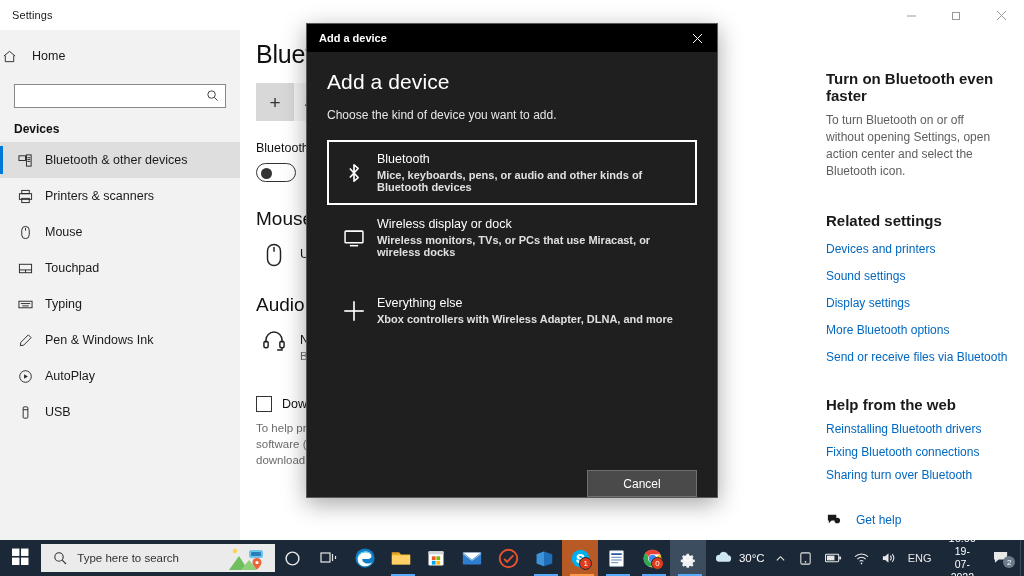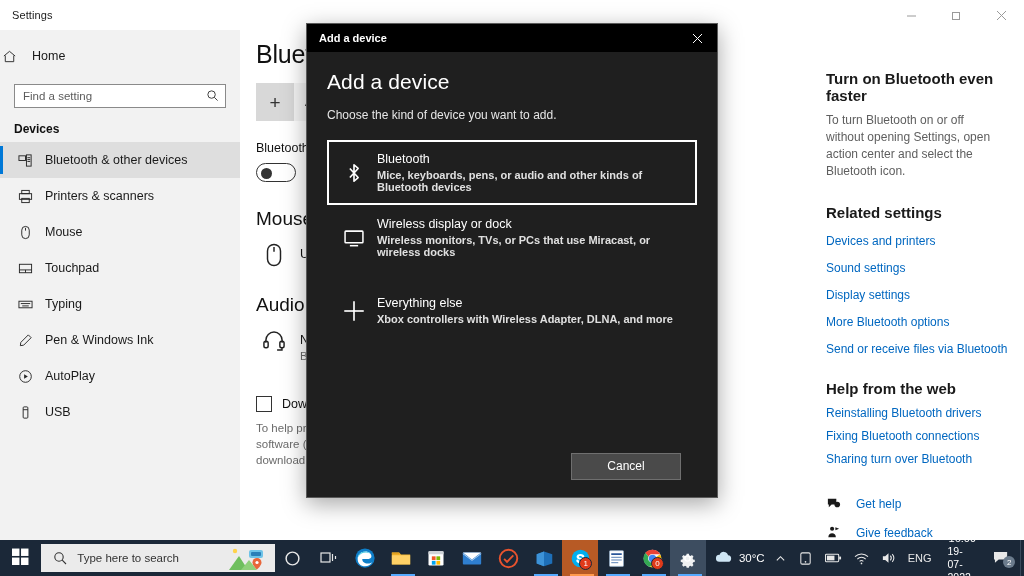--- a/index.html
+++ b/index.html
@@ -174,21 +174,21 @@
     padding: 40px 0 0 16px;
   }
   .right h3 {
     font-size: 15px; font-weight: bold; color: #1a1a1a;
     margin-bottom: 8px;
   }
   .right p {
     font-size: 12px; color: #5e5e5e; line-height: 17px;
     width: 176px;
   }
-  .right .blk { margin-top: 24px; }
+  .right .blk { margin-top: 32px; }
   .right .lnk {
     display: block; font-size: 12px; color: #0067c0;
     margin-top: 13px; text-decoration: none; cursor: pointer;
   }
   .right .lnk.tight { margin-top: 9px; }
   .right .footlink {
     display: flex; align-items: center; margin-top: 14px;
   }
   .right .footlink .ico { width: 22px; color: #1a1a1a; display:flex; }
   .right .footlink .txt { font-size: 12px; color: #0067c0; margin-left: 8px; }
@@ -235,22 +235,22 @@
   .opt-ico {
     width: 34px; flex-shrink: 0;
     display: flex; align-items: center; justify-content: center;
     color: #ffffff;
   }
   .opt-txt { margin-left: 6px; }
   .opt-title { font-size: 12.5px; color: #ffffff; }
   .opt-desc { font-size: 11px; color: #e0e0e0; font-weight: bold; margin-top: 3px; }
 
   .modal-footer {
-    height: 62px; display: flex; align-items: center;
-    justify-content: flex-end; padding-right: 36px;
+    height: 62px; display: flex; align-items: flex-end;
+    justify-content: flex-end; padding-right: 20px;
     flex-shrink: 0;
   }
   .btn-cancel {
     width: 110px; height: 27px;
     background: #4a4a4a; border: 1px solid #6f6f6f;
     color: #ffffff; font-size: 12px;
     font-family: "Liberation Sans", sans-serif;
     cursor: default;
   }
 
@@ -303,21 +303,21 @@
   }
   .tray-item {
     display: flex; align-items: center; justify-content: center;
     height: 36px; padding: 0 6px; color: #e8e8e8; font-size: 11px;
     cursor: default;
   }
   .tray-weather { padding: 0 4px 0 8px; }
   .tray-weather .temp { margin-left: 6px; font-size: 11.5px; color: #fff; }
   .tray-clock {
     flex-direction: column; line-height: 13px;
-    padding: 16px 10px; color: #fff; 
+    padding: 16px 10px; color: #fff; text-align: center;
   }
   .tray-clock .t { font-size: 11px; }
   .tray-clock .d { font-size: 10.5px; }
   .tray-notif { position: relative; padding: 0 10px 0 6px; }
   .notif-badge {
     position: absolute; right: 5px; bottom: 8px;
     width: 12px; height: 12px; border-radius: 50%;
     background: #6b7b8c; color: #fff; font-size: 8px;
     display: flex; align-items: center; justify-content: center;
   }
@@ -360,21 +360,20 @@
         <span class="ico">
           <svg width="15" height="15" viewBox="0 0 16 16">
             <path d="M2 7.5L8 2.5l6 5" fill="none" stroke="currentColor" stroke-width="1"></path>
             <path d="M3.5 7v6.5h9V7" fill="none" stroke="currentColor" stroke-width="1"></path>
           </svg>
         </span>
         <span class="lbl">Home</span>
       </div>
 
       <div class="search-wrap">
-        <input type="text" placeholder="Find a setting" style="">
         <span class="search-ico">
           <svg width="13" height="13" viewBox="0 0 14 14">
             <circle cx="6" cy="6" r="4" fill="none" stroke="currentColor" stroke-width="1"></circle>
             <line x1="9" y1="9" x2="12.5" y2="12.5" stroke="currentColor" stroke-width="1"></line>
           </svg>
         </span>
       </div>
 
       <div class="nav-group-title">Devices</div>
 

